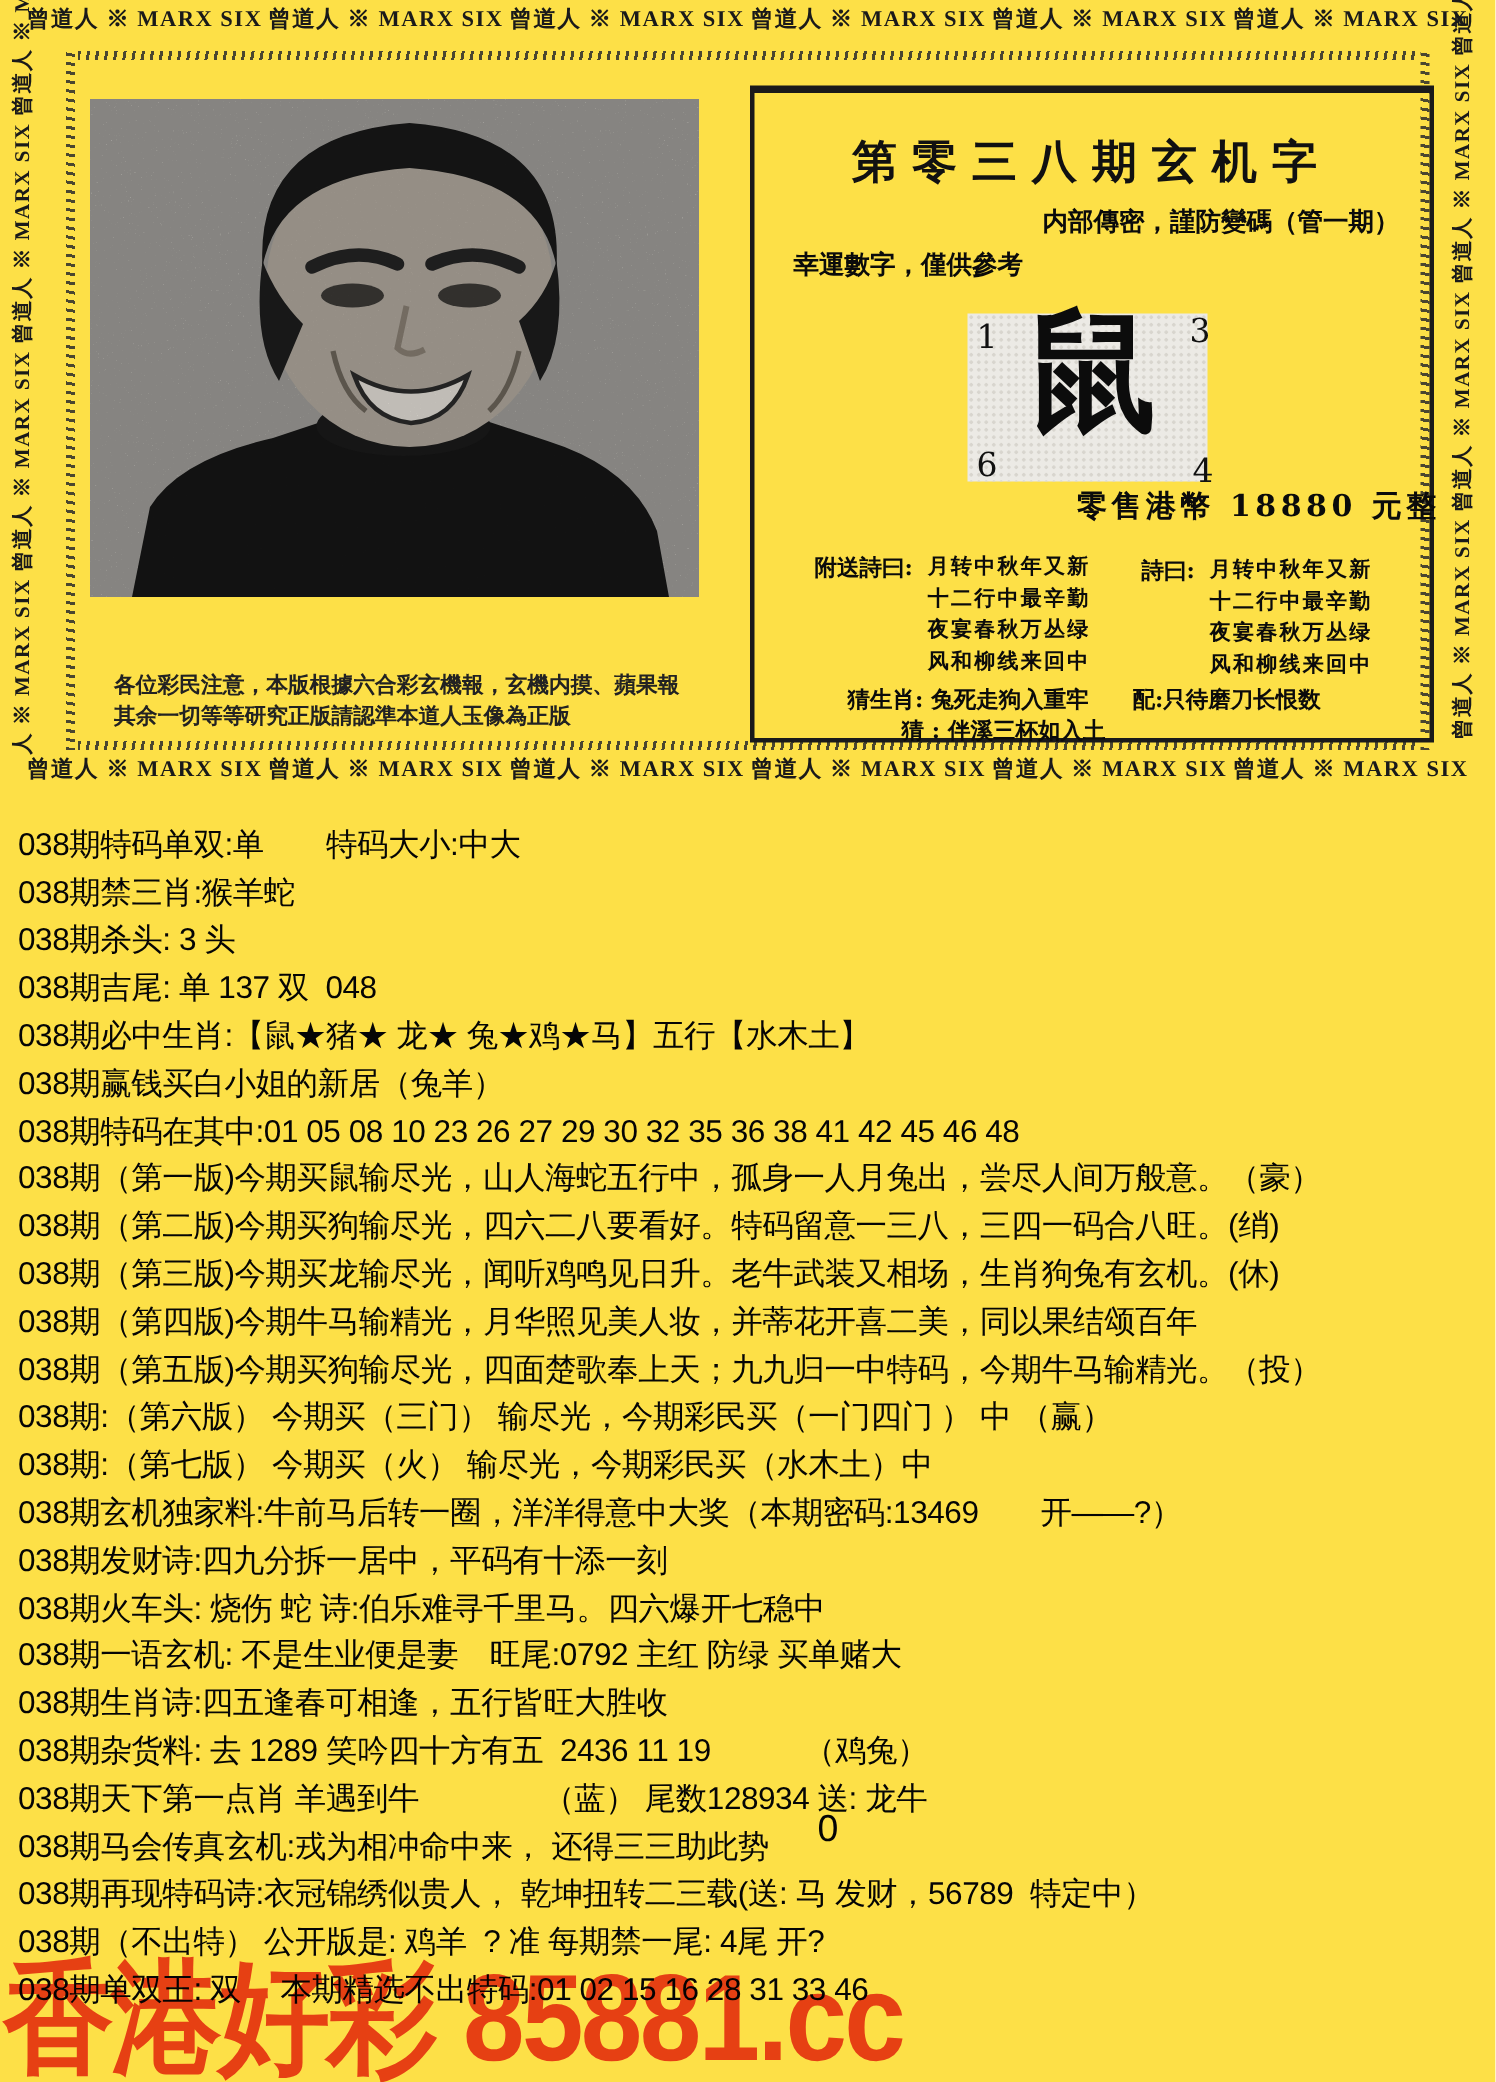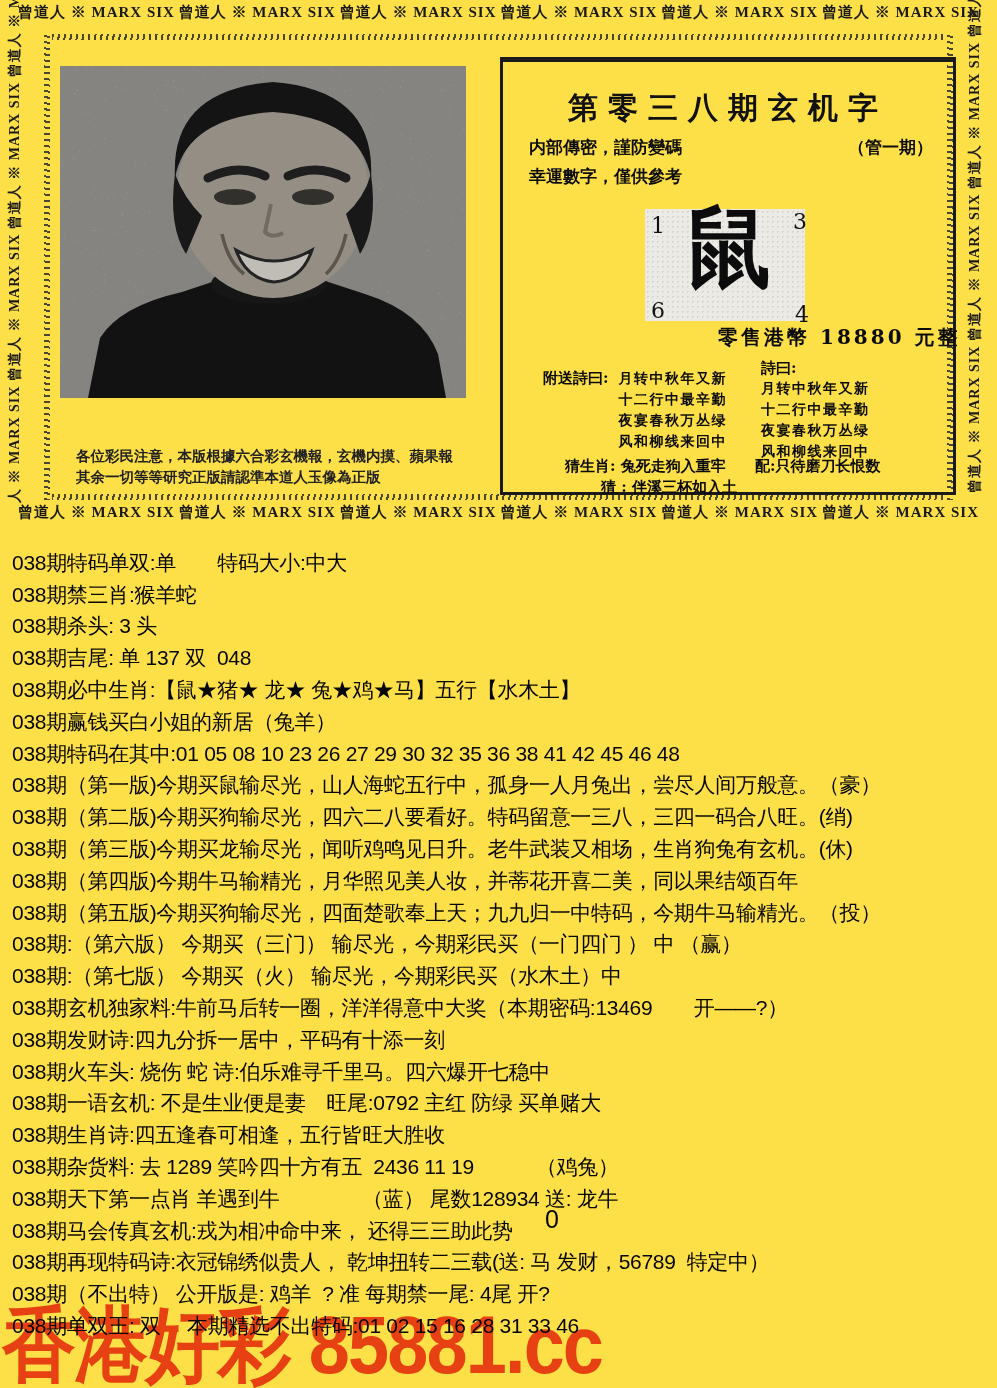--- a/index.html
+++ b/index.html
@@ -31,42 +31,42 @@
            font:bold 42px "DejaVu Serif",serif;letter-spacing:14px;color:#111;}
   .note{position:absolute;left:76px;font:bold 14.5px "DejaVu Serif",serif;color:#222;white-space:pre;}
   .note.n1{top:447px;}
   .note.n2{top:468px;}
 
   
   .mbox{position:absolute;left:500px;top:57px;width:456px;height:438px;
         border:3px solid #1a1a1a;border-top-width:5px;box-sizing:border-box;}
   .mbox .title{position:absolute;top:26px;left:0;width:100%;text-align:center;
                font:bold 30px "DejaVu Serif",serif;letter-spacing:10px;color:#111;white-space:pre;}
-  .mbox .row1{position:absolute;top:74px;left:26px;right:20px;display:flex;justify-content:space-between;
+  .mbox .row1{position:absolute;top:74px;left:26px;right:20px;display:flex;justify-content:flex-end;
               font:bold 17px "DejaVu Serif",serif;white-space:pre;}
   .mbox .row2{position:absolute;top:103px;left:26px;font:bold 17px "DejaVu Serif",serif;white-space:pre;}
   .mbox .lucky{position:absolute;top:132px;left:0;width:100%;text-align:center;
                font:19px "DejaVu Serif",serif;letter-spacing:1px;}
   .zwrap{position:absolute;left:140px;top:145px;width:170px;height:122px;}
   .zwrap .zbg{position:absolute;left:2px;top:2px;width:160px;height:112px;background:#eceae5;
               background-image:radial-gradient(#d8d5ce 1px,transparent 1px);background-size:5px 5px;}
   .zwrap .zchar{position:absolute;left:50%;top:-8px;transform:translateX(-50%);
                 font:bold 88px "DejaVu Serif",serif;line-height:1.1;color:#0c0c0c;}
   .zwrap .num{position:absolute;font:22px "DejaVu Serif",serif;color:#111;}
   .zwrap .n1{left:8px;top:6px;}
   .zwrap .n3{right:6px;top:2px;}
   .zwrap .n6{left:8px;bottom:6px;}
   .zwrap .n4{right:4px;bottom:2px;}
   .mbox .price{position:absolute;top:262px;left:215px;font:bold 20px "DejaVu Serif",serif;
                letter-spacing:3px;white-space:pre;}
   .poem-col{position:absolute;display:flex;font:bold 14px "DejaVu Serif",serif;}
   .poem-col .plabel{font:bold 15px "DejaVu Serif",serif;white-space:pre;margin-right:10px;padding-top:1px;}
   .poem-lines div{line-height:21px;letter-spacing:1.5px;white-space:pre;}
   .poem-col.pl{left:40px;top:306px;}
-  .poem-col.pr{left:258px;top:296px;flex-direction:column;}
+  .poem-col.pr{left:258px;top:308px;}
   .guessrow{position:absolute;font:bold 15px "DejaVu Serif",serif;white-space:pre;}
   .g1{left:62px;top:395px;}
   .g2{left:252px;top:395px;}
   .g3{left:98px;top:416px;}
 
   
   .tips{position:absolute;left:12px;top:547px;right:17px;}
   .tip-line{height:31.8px;display:flex;align-items:center;white-space:pre;
             font-size:21px;letter-spacing:-.3px;color:#050505;}
   .stray-zero{position:absolute;left:545px;top:1205px;font-size:25px;color:#050505;}

